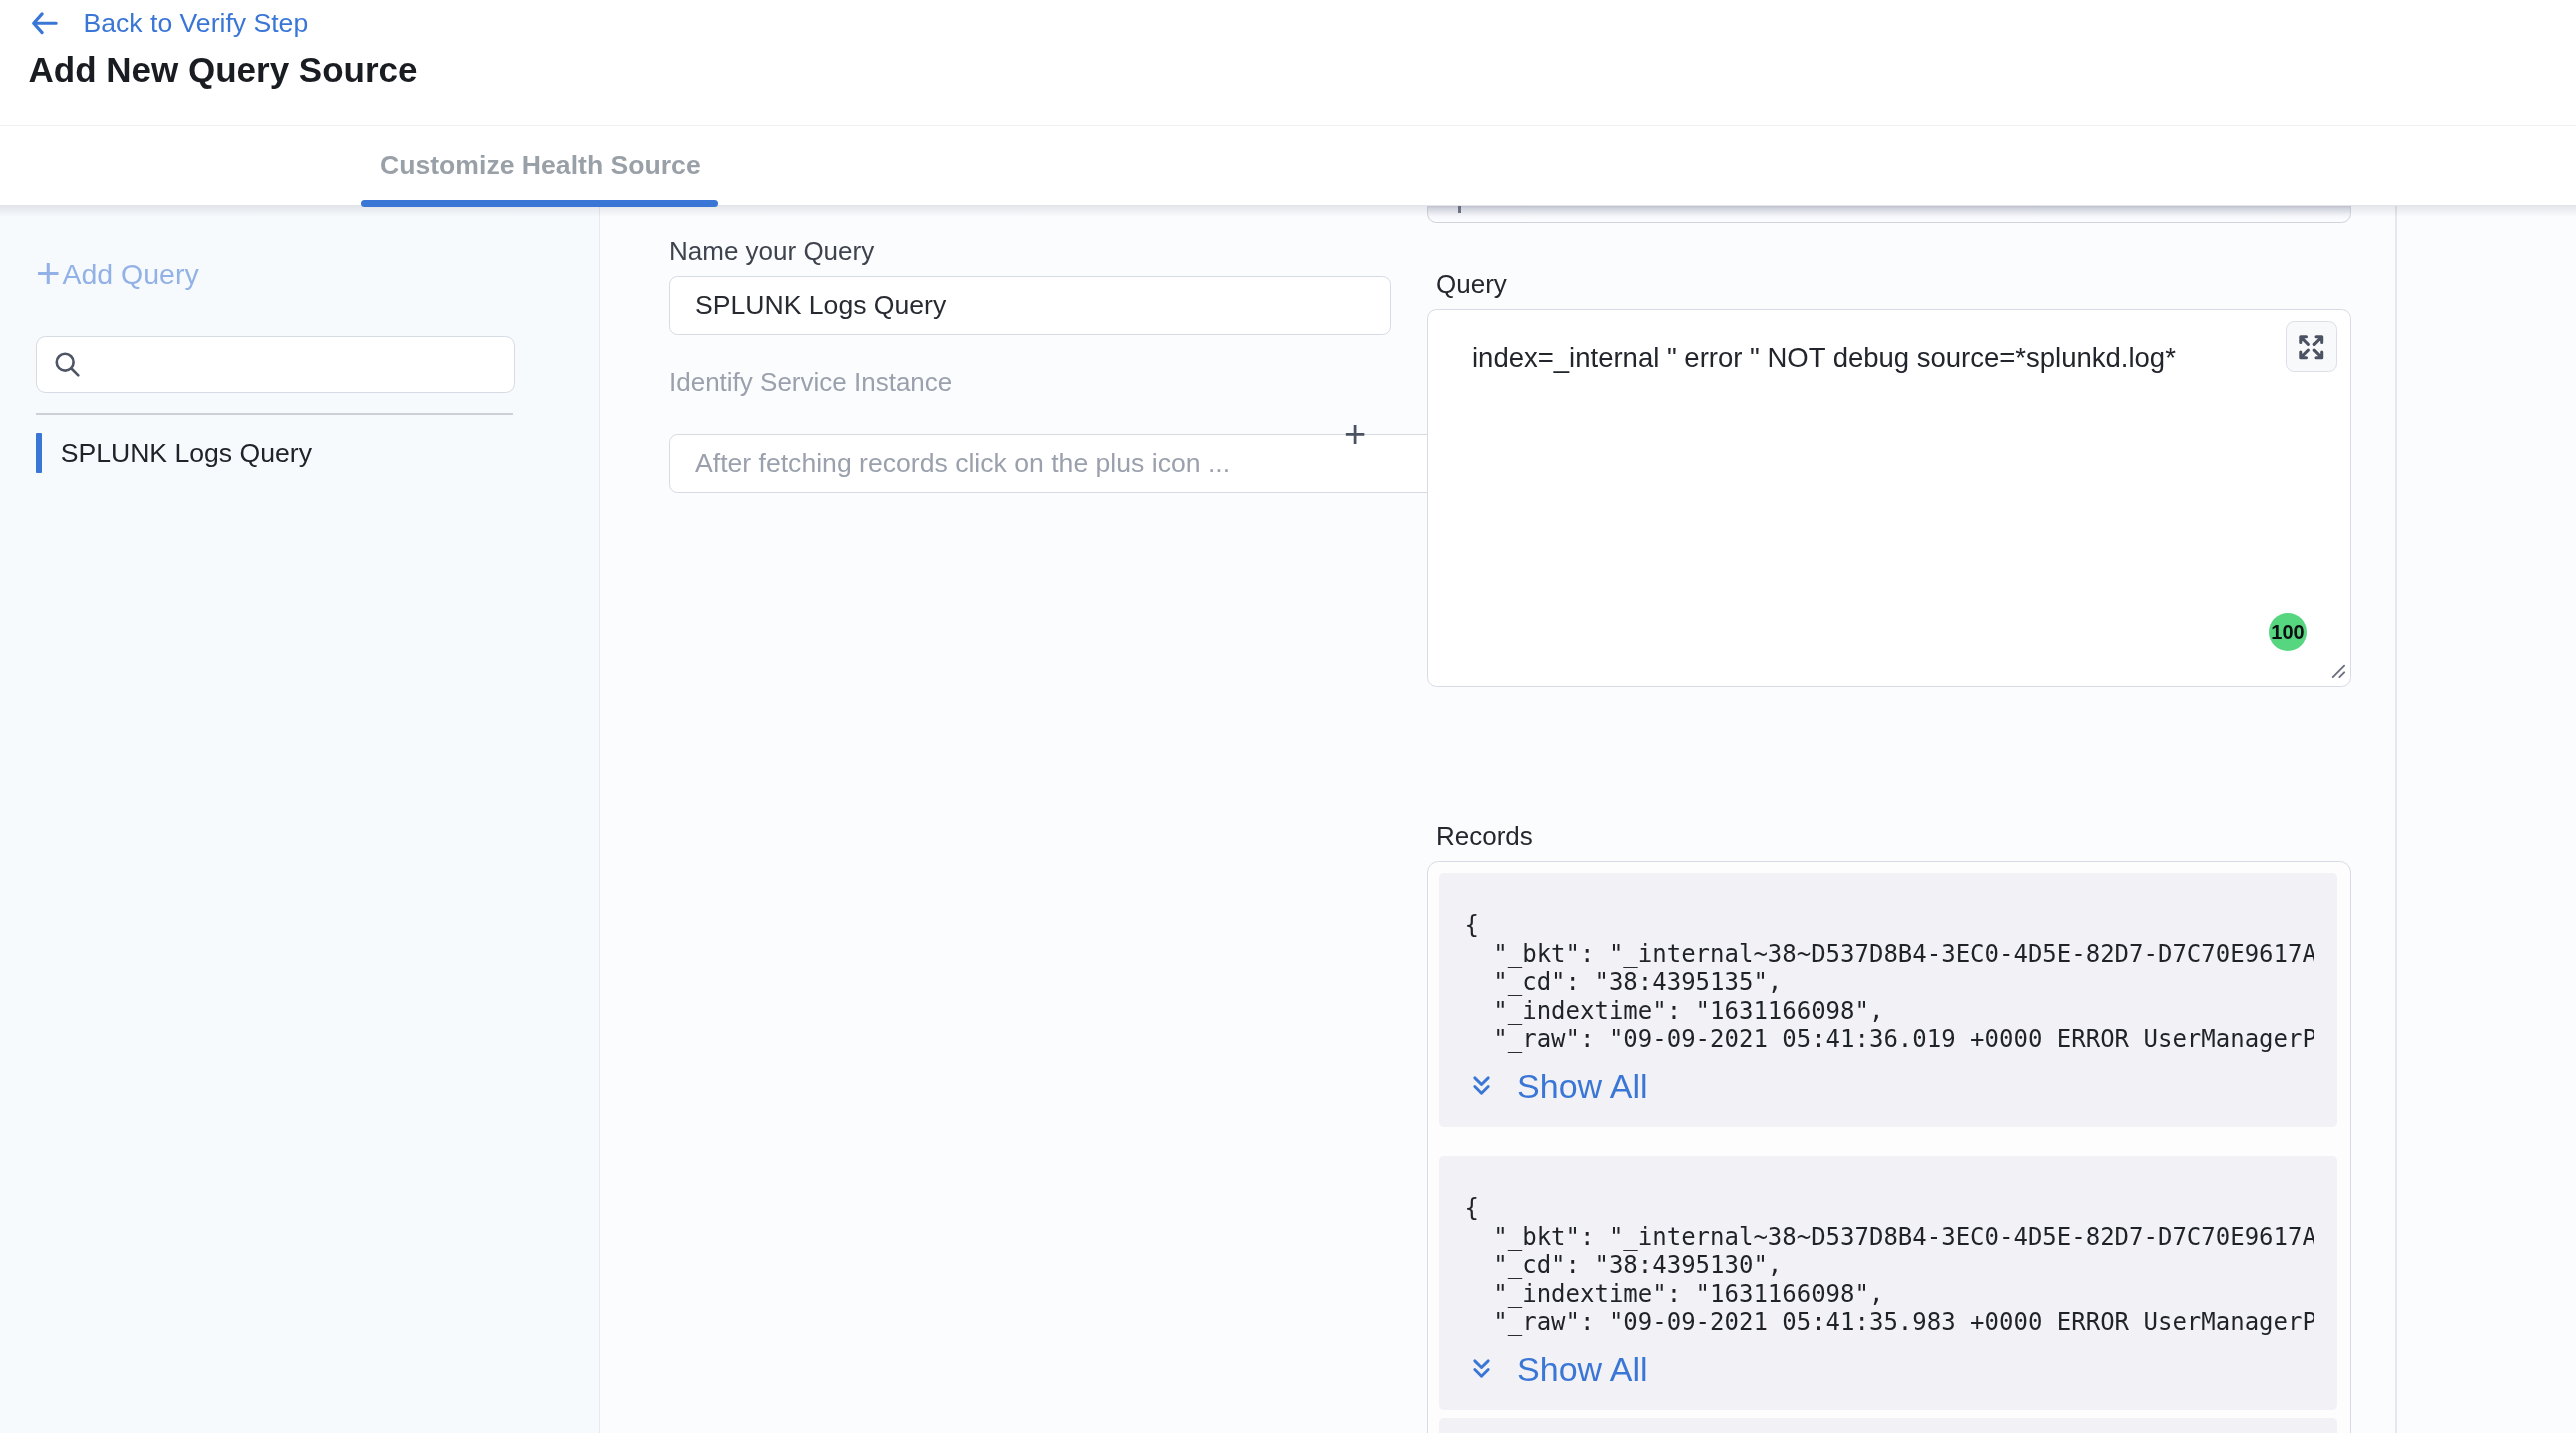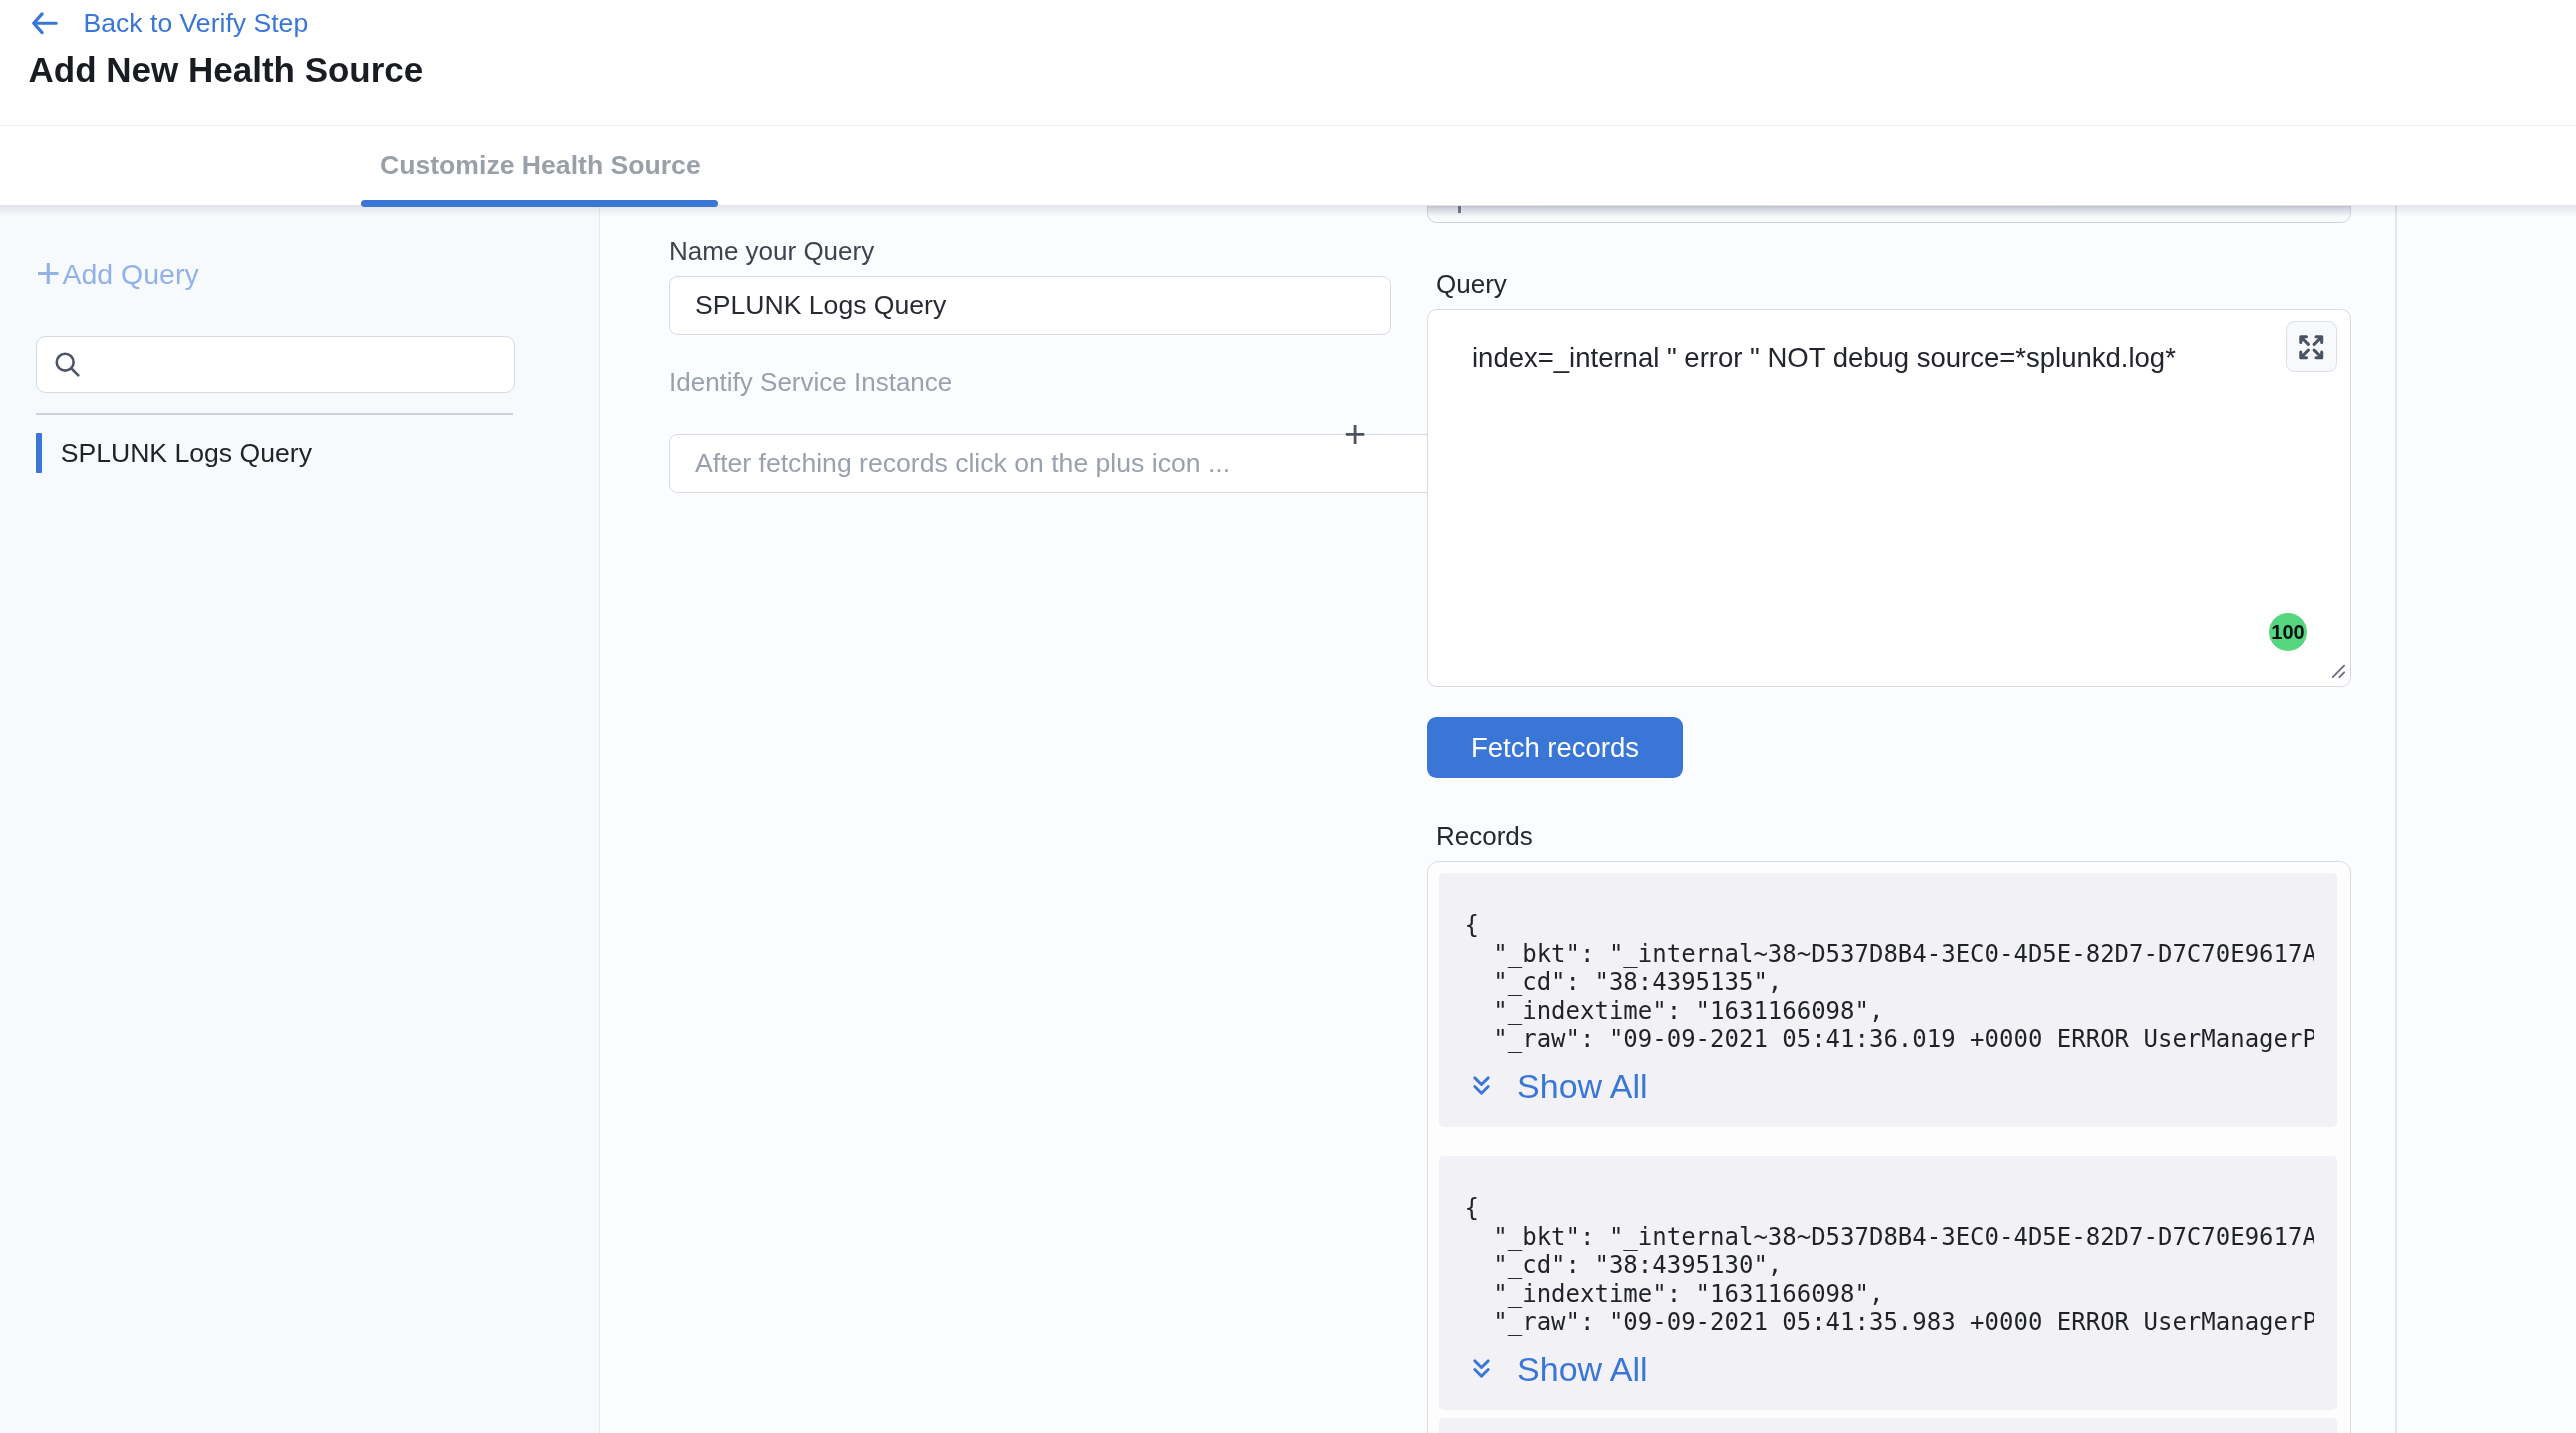--- a/index.html
+++ b/index.html
@@ -93,21 +93,21 @@
 
   <div class="app-header">
     <div class="back-link">
       <span style="display:flex;">
         <svg width="30" height="28.5" viewBox="0 0 32 30">
             <path d="M14 5 L5 15 L14 25 M5 15 H29" fill="none" stroke="#3a76d6" stroke-width="3.4" stroke-linecap="round" stroke-linejoin="round"></path>
           </svg>
       </span>
       <span>Back to Verify Step</span>
     </div>
-    <div class="page-title">Add New Health Source</div>
+    <div class="page-title">Add New Query Source</div>
   </div>
 
   <div class="tab-bar">
     <div class="tab tab-customize">Customize Health Source</div>
     <div class="tab-underline"></div>
   </div>
 
   <div class="content">
 
     <div class="sidebar">
@@ -154,21 +154,20 @@
         </span>
       </button>
       <div class="count-badge">100</div>
       <span class="resize-handle">
         <svg width="19" height="19" viewBox="0 0 20 20">
             <path d="M18 6 L6 18 M18 13 L13 18" stroke="#6a707e" stroke-width="2" stroke-linecap="round"></path>
           </svg>
       </span>
     </div>
 
-    <button class="fetch-btn">Fetch records</button>
 
     <div class="field-label records-label" style="position: absolute; left: 1436px; top: 615px; color: rgb(36, 39, 45);">Records</div>
 
     <div class="records-panel">
 
       <div class="record-card c1">
         <div class="record-json">
           <span>{</span>
           <span>  "_bkt": "_internal~38~D537D8B4-3EC0-4D5E-82D7-D7C70E9617AC",</span>
           <span>  "_cd": "38:4395135",</span>

